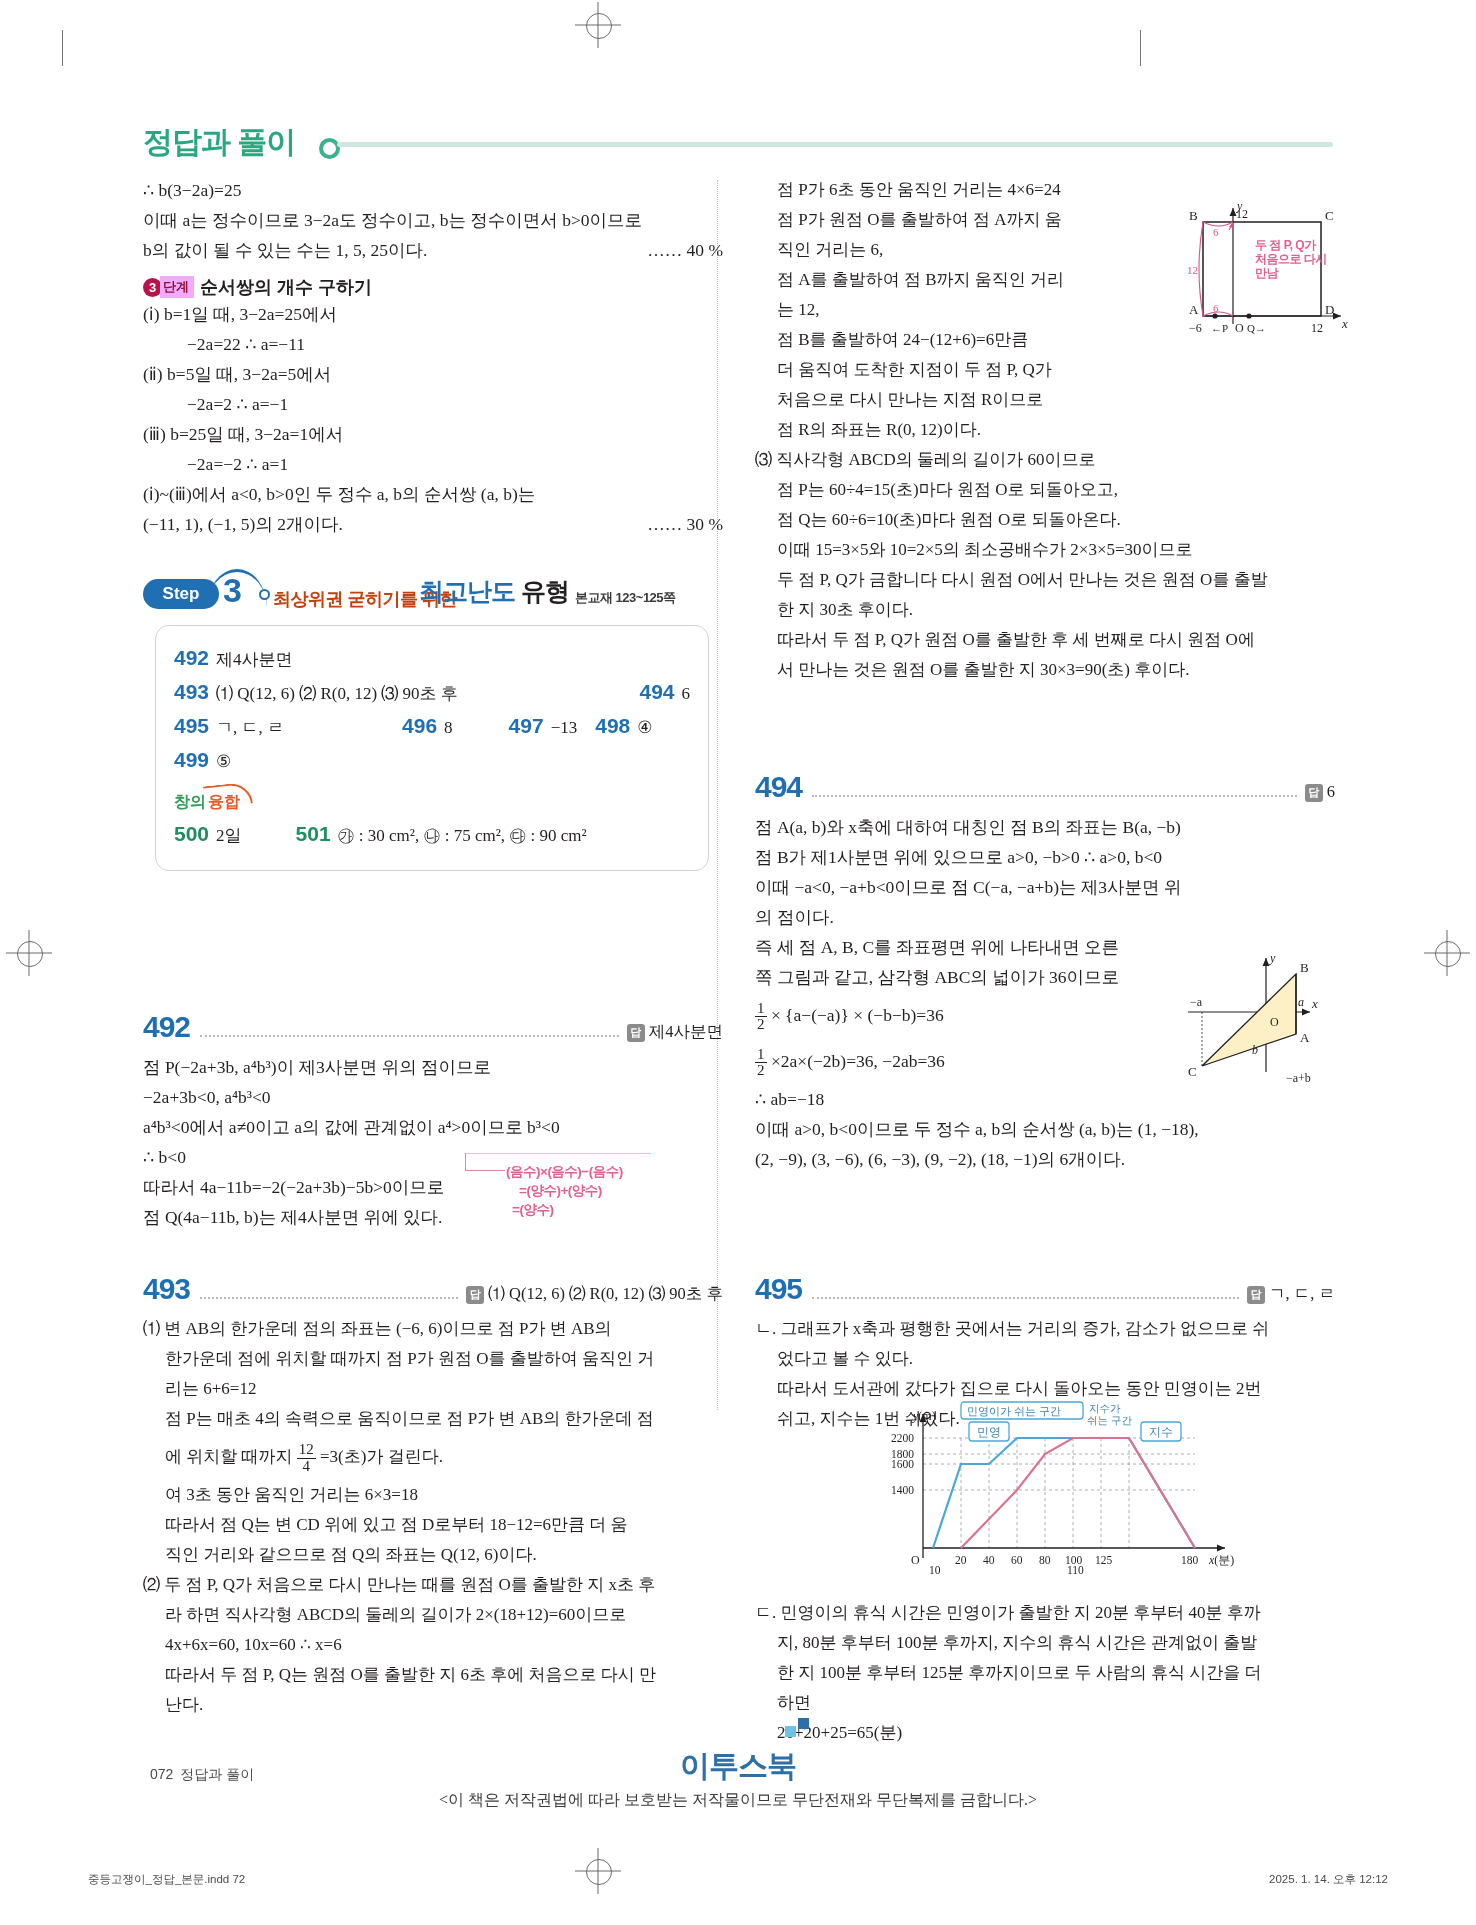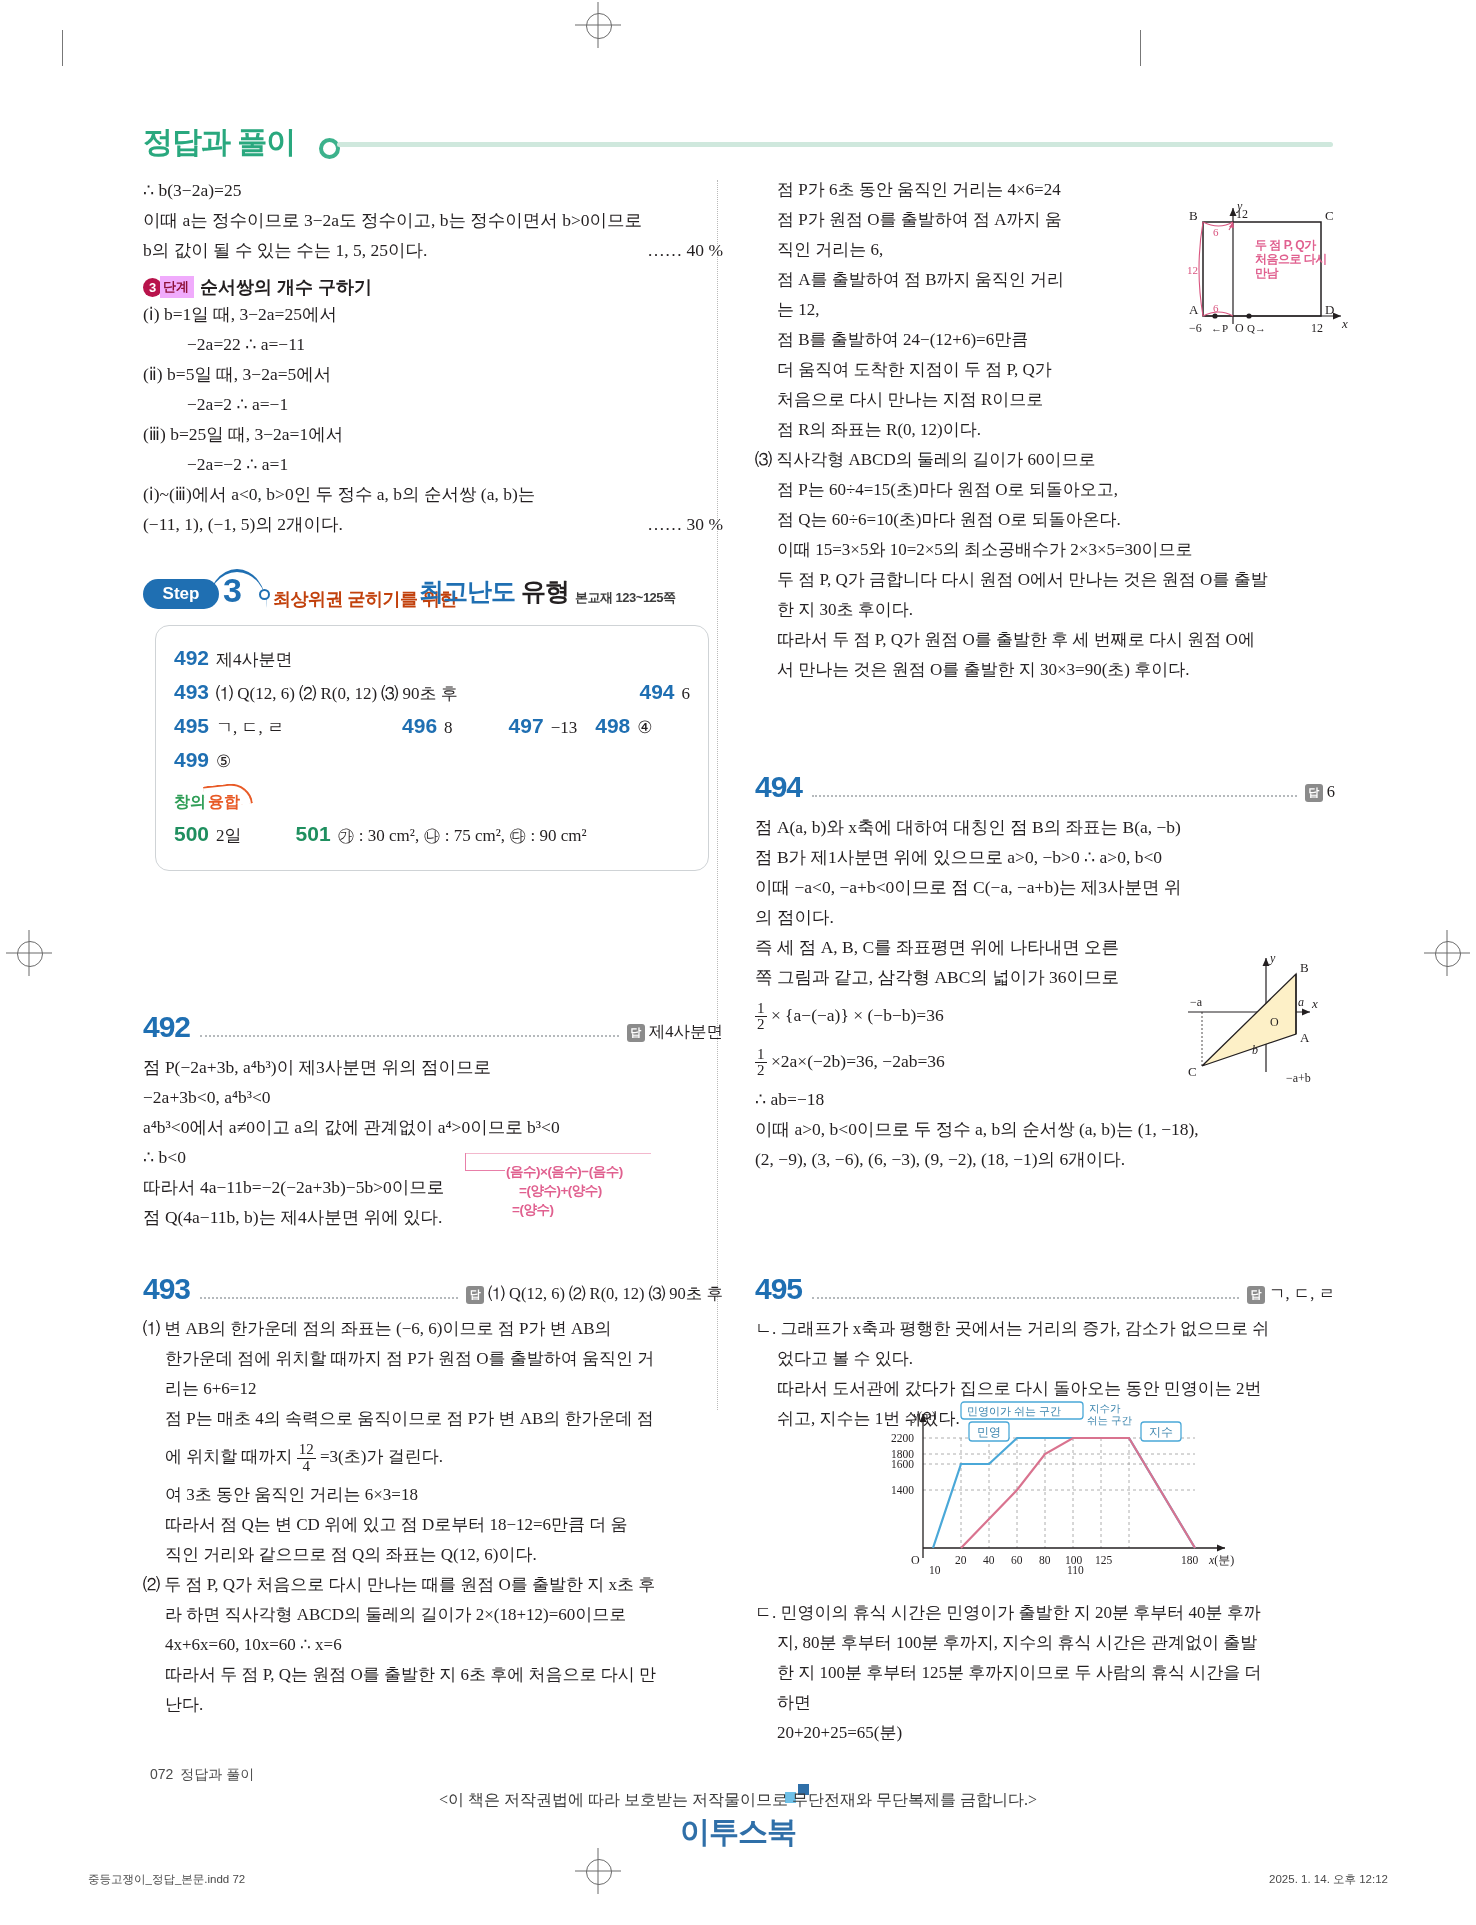--- a/index.html
+++ b/index.html
@@ -110,21 +110,21 @@
   
   .fig{position:absolute;}
   svg{display:block;overflow:visible;}
 
   
   .pgnum{position:absolute;left:143px;top:1758px;font-family:"Liberation Sans",sans-serif;
          font-weight:bold;font-size:23px;color:#3a3a3a;}
   .pgnum span{font-size:14px;font-weight:normal;margin-left:7px;color:#4b4b4b;}
   .copyright{position:absolute;left:0;right:0;top:1790px;text-align:center;font-size:16px;
              color:#3a3a3a;font-family:"Liberation Serif",serif;}
-  .logo{position:absolute;left:50%;top:1796px;transform:translateX(-50%);text-align:center;}
+  .logo{position:absolute;left:50%;top:1730px;transform:translateX(-50%);text-align:center;}
   .logo .lt{font-family:"Liberation Sans",sans-serif;font-weight:bold;font-size:30px;
             color:#2f6fa8;letter-spacing:-1px;}
   .logo .lsq{display:inline-block;width:11px;height:11px;background:#6fc1e8;margin:0 1px;}
   .footl{position:absolute;left:88px;top:1872px;font-family:"Liberation Sans",sans-serif;
          font-size:11.5px;color:#4a4a4a;}
   .footr{position:absolute;right:88px;top:1872px;font-family:"Liberation Sans",sans-serif;
          font-size:11.5px;color:#4a4a4a;}
 </style>
 </head>
 <body>

